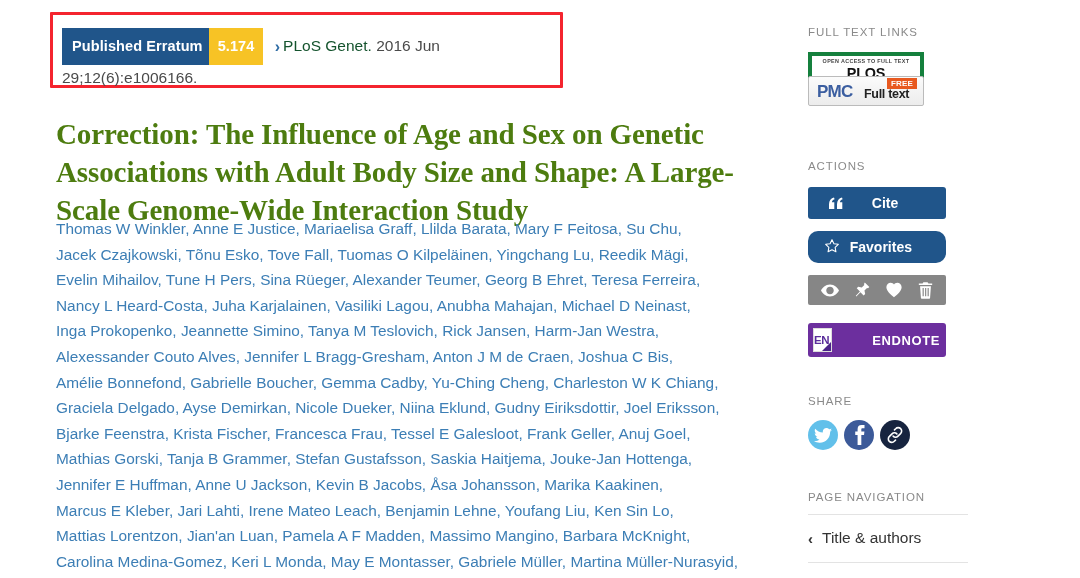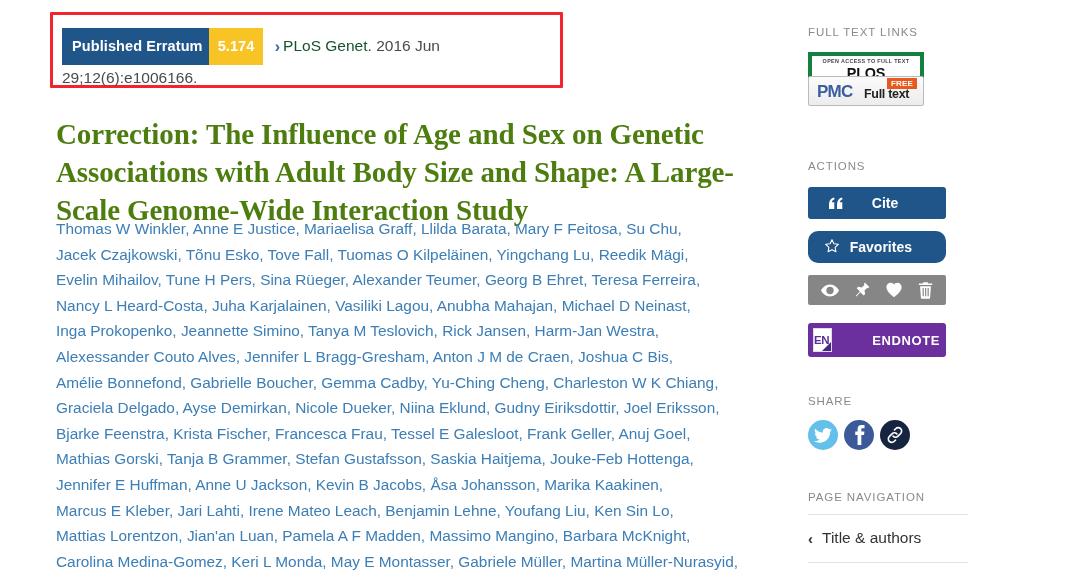--- a/index.html
+++ b/index.html
@@ -281,21 +281,21 @@
   <div class="authors">
     <div>Thomas W Winkler, Anne E Justice, Mariaelisa Graff, Llilda Barata, Mary F Feitosa, Su Chu,</div>
     <div>Jacek Czajkowski, Tõnu Esko, Tove Fall, Tuomas O Kilpeläinen, Yingchang Lu, Reedik Mägi,</div>
     <div>Evelin Mihailov, Tune H Pers, Sina Rüeger, Alexander Teumer, Georg B Ehret, Teresa Ferreira,</div>
     <div>Nancy L Heard-Costa, Juha Karjalainen, Vasiliki Lagou, Anubha Mahajan, Michael D Neinast,</div>
     <div>Inga Prokopenko, Jeannette Simino, Tanya M Teslovich, Rick Jansen, Harm-Jan Westra,</div>
     <div>Alexessander Couto Alves, Jennifer L Bragg-Gresham, Anton J M de Craen, Joshua C Bis,</div>
     <div>Amélie Bonnefond, Gabrielle Boucher, Gemma Cadby, Yu-Ching Cheng, Charleston W K Chiang,</div>
     <div>Graciela Delgado, Ayse Demirkan, Nicole Dueker, Niina Eklund, Gudny Eiriksdottir, Joel Eriksson,</div>
     <div>Bjarke Feenstra, Krista Fischer, Francesca Frau, Tessel E Galesloot, Frank Geller, Anuj Goel,</div>
-    <div>Mathias Gorski, Tanja B Grammer, Stefan Gustafsson, Saskia Haitjema, Jouke-Feb Hottenga,</div>
+    <div>Mathias Gorski, Tanja B Grammer, Stefan Gustafsson, Saskia Haitjema, Jouke-Jan Hottenga,</div>
     <div>Jennifer E Huffman, Anne U Jackson, Kevin B Jacobs, Åsa Johansson, Marika Kaakinen,</div>
     <div>Marcus E Kleber, Jari Lahti, Irene Mateo Leach, Benjamin Lehne, Youfang Liu, Ken Sin Lo,</div>
     <div>Mattias Lorentzon, Jian'an Luan, Pamela A F Madden, Massimo Mangino, Barbara McKnight,</div>
     <div>Carolina Medina-Gomez, Keri L Monda, May E Montasser, Gabriele Müller, Martina Müller-Nurasyid,</div>
 
   </div>
 
   <div class="side-head ftl-head">FULL TEXT LINKS</div>
 
   <div class="plos-logo">

